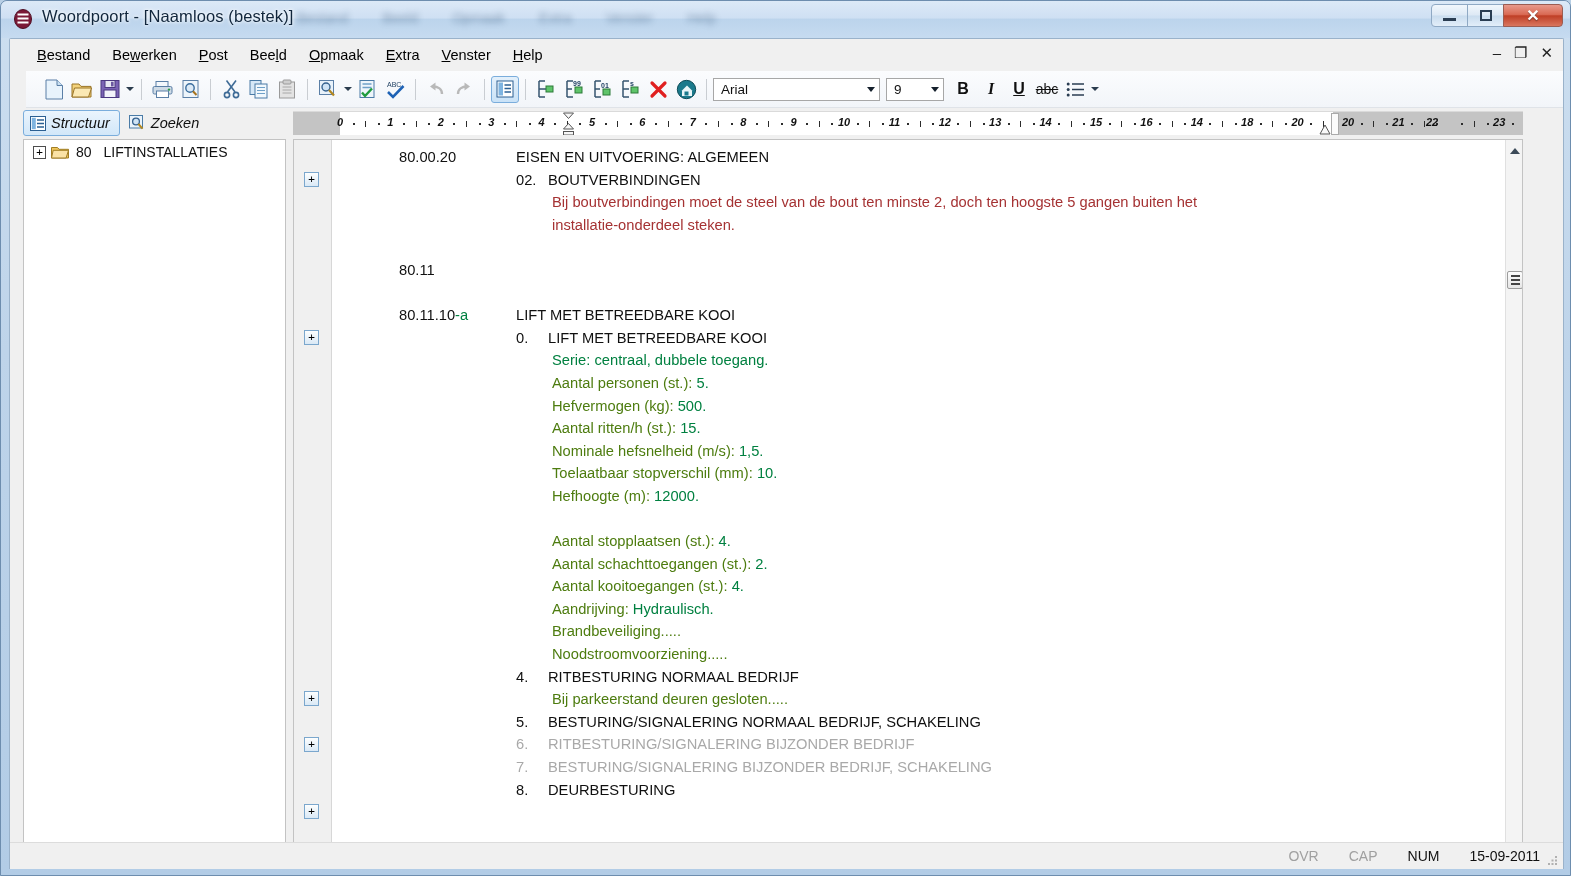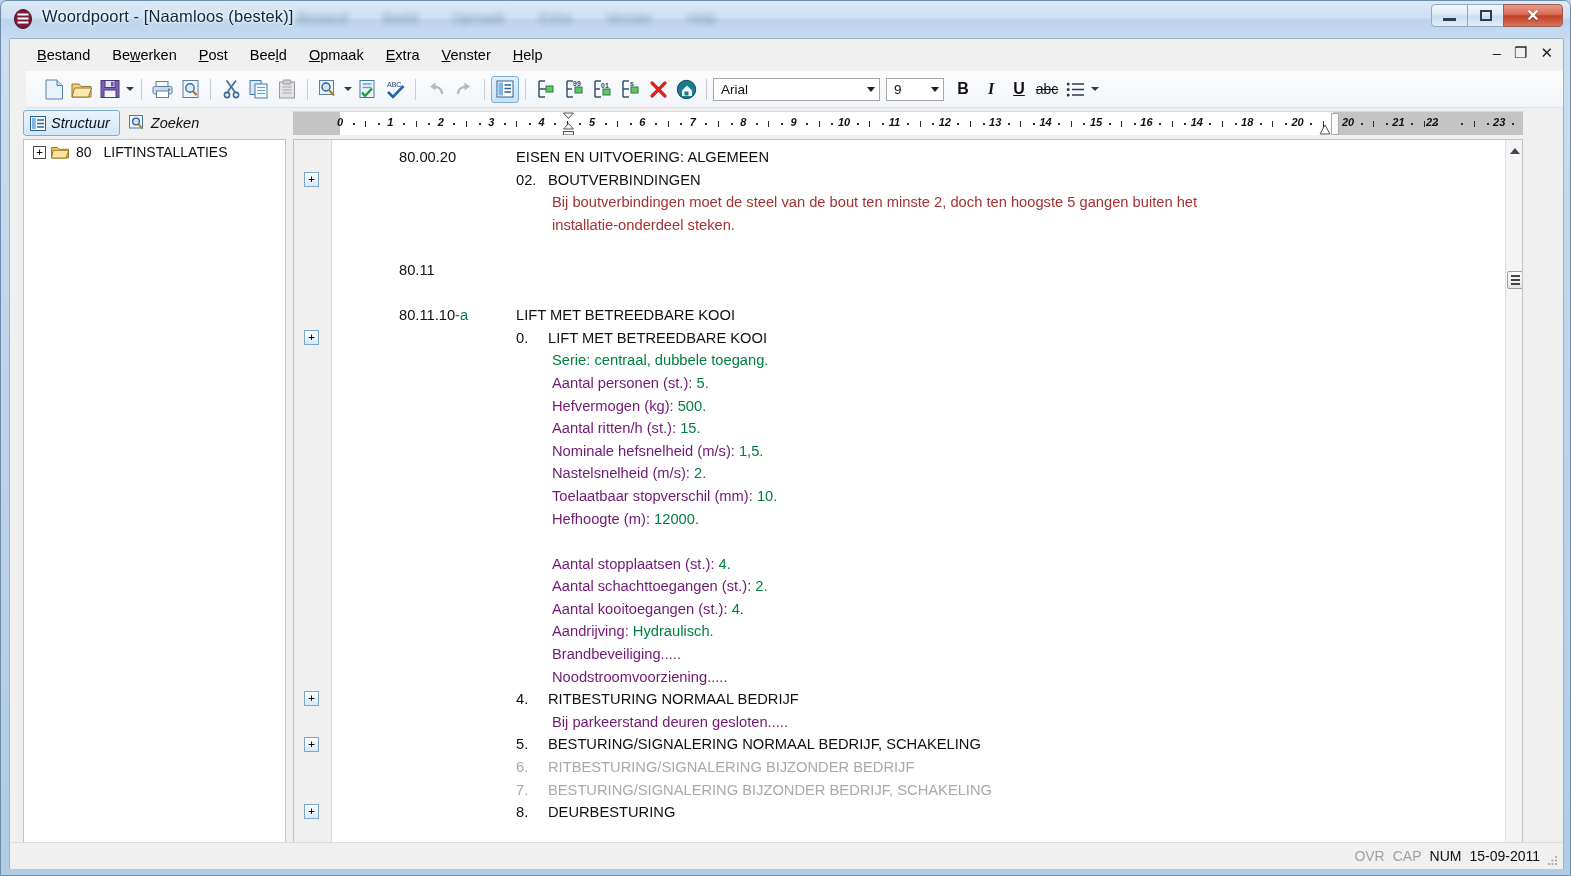--- a/index.html
+++ b/index.html
@@ -288,21 +288,21 @@
     font-size: 14.7px;
     color: #101010;
     white-space: nowrap;
     line-height: 22.6px;
   }
   .c-code  { position: absolute; left: 66px; }
   .c-num   { position: absolute; left: 183px; }
   .c-ttl   { position: absolute; left: 183px; }
   .c-ttl2  { position: absolute; left: 215px; }
   .c-body  { position: absolute; left: 219px; }
-  .red      { color: #701a75; }
+  .red      { color: #4d7c0f; }
   .green    { color: #008040; }
   .darkred  { color: #a53233; }
   .gray     { color: #a9a9a9; }
   .blk      { color: #101010; }
 
   
   #vscroll {
     position: absolute; right: 0; top: 0;
     width: 17px; height: 100%;
     background: #f4f4f4;
@@ -326,21 +326,21 @@
   }
   #vs-object i { display: block; width: 9px; height: 2px; background: #444; }
 
   
   #status-bar {
     position: absolute; left: 0; bottom: 0;
     width: 100%; height: 27px;
     background: #f0f0f0;
     border-top: 1px solid #dcdcdc;
     display: flex; align-items: center; justify-content: flex-end;
-    padding-right: 23px; gap: 8px;
+    padding-right: 23px; gap: 30px;
     font-size: 14px;
   }
   .sb-cell { white-space: nowrap; }
   .sb-cell.dim { color: #a0a0a0; }
   .sb-cell.on  { color: #101010; }
   #resize-grip {
     position: absolute; right: 4px; bottom: 3px;
     width: 13px; height: 13px;
   }
 </style>
@@ -805,23 +805,20 @@
             <div class="docline">
               <span class="c-body"><span class="red">Hefvermogen (kg):</span><span class="green"> 500.</span></span>
             </div>
             <div class="docline">
               <span class="c-body"><span class="red">Aantal ritten/h (st.):</span><span class="green"> 15.</span></span>
             </div>
             <div class="docline">
               <span class="c-body"><span class="red">Nominale hefsnelheid (m/s):</span><span class="green"> 1,5.</span></span>
             </div>
             <div class="docline">
-              <span class="c-body"><span class="red">Nastelsnelheid (m/s):</span><span class="green"> 2.</span></span>
-            </div>
-            <div class="docline">
               <span class="c-body"><span class="red">Toelaatbaar stopverschil (mm):</span><span class="green"> 10.</span></span>
             </div>
             <div class="docline">
               <span class="c-body"><span class="red">Hefhoogte (m):</span><span class="green"> 12000.</span></span>
             </div>
             <div class="docline"></div>
             <div class="docline">
               <span class="c-body"><span class="red">Aantal stopplaatsen (st.):</span><span class="green"> 4.</span></span>
             </div>
             <div class="docline">

